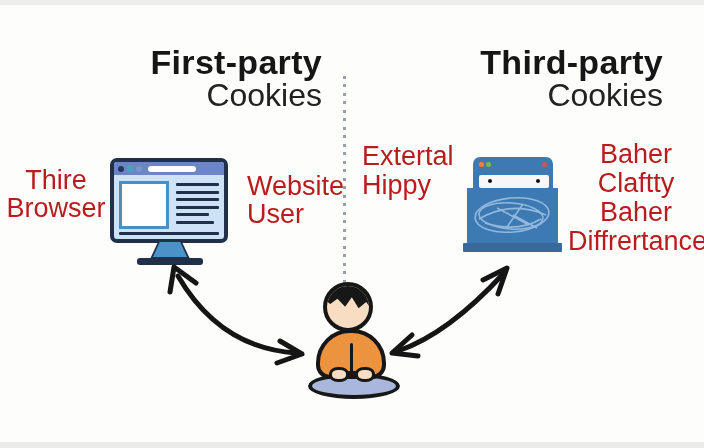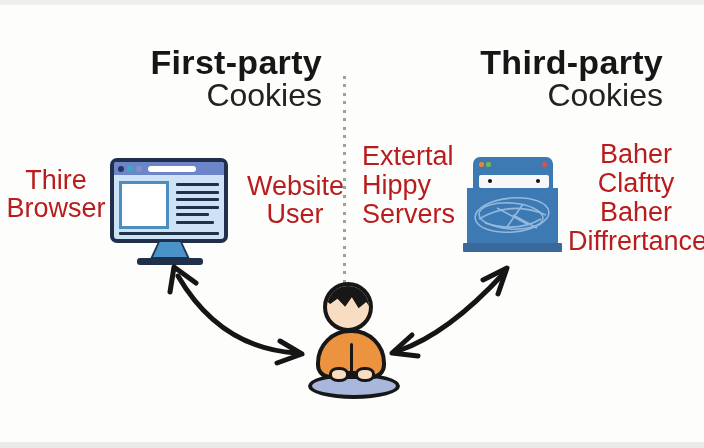--- a/index.html
+++ b/index.html
@@ -20,21 +20,21 @@
   .title{font-size:34px;font-weight:800;color:#161616;letter-spacing:.3px;line-height:36px;}
   .subtitle{font-size:32px;font-weight:400;color:#222;line-height:30px;}
 
   
   .divider{left:343px;top:76px;width:3px;height:212px;
     background-image:repeating-linear-gradient(to bottom,#98a0a8 0 3px,transparent 3px 8.5px);}
 
   
   .label{font-size:27px;line-height:28px;color:#b91c1c;}
   .user-label{left:0;top:166px;width:112px;text-align:center;}
-  .website-label{left:247px;top:172px;width:96px;text-align:center;}
+  .website-label{left:247px;top:172px;width:96px;}
   .servers-label{left:362px;top:142px;width:110px;text-align:left;line-height:29px;}
   .notes-label{left:568px;top:140px;width:136px;text-align:center;line-height:29px;}
 
   
   .monitor{left:108px;top:158px;width:124px;height:110px;}
   .mon-window{left:2px;top:0;width:110px;height:77px;background:#cde2f4;
     border:4px solid #20304a;border-radius:7px;}
   .mon-titlebar{left:0;top:0;right:0;height:13px;background:#6b85c8;
     border-radius:3px 3px 0 0;display:flex;align-items:center;padding:0 4px;gap:3px;}
   .wdot{width:6px;height:6px;border-radius:50%;}
@@ -110,21 +110,20 @@
     <div>Thire</div>
     <div>Browser</div>
   </div>
   <div class="abs label website-label">
     <div>Website</div>
     <div>User</div>
   </div>
   <div class="abs label servers-label">
     <div>Extertal</div>
     <div>Hippy</div>
-    <div>Servers</div>
   </div>
   <div class="abs label notes-label">
     <div>Baher</div>
     <div>Claftty</div>
     <div>Baher</div>
     <div>Diffrertance</div>
   </div>
 
   <div class="abs monitor">
     <div class="abs mon-window">

